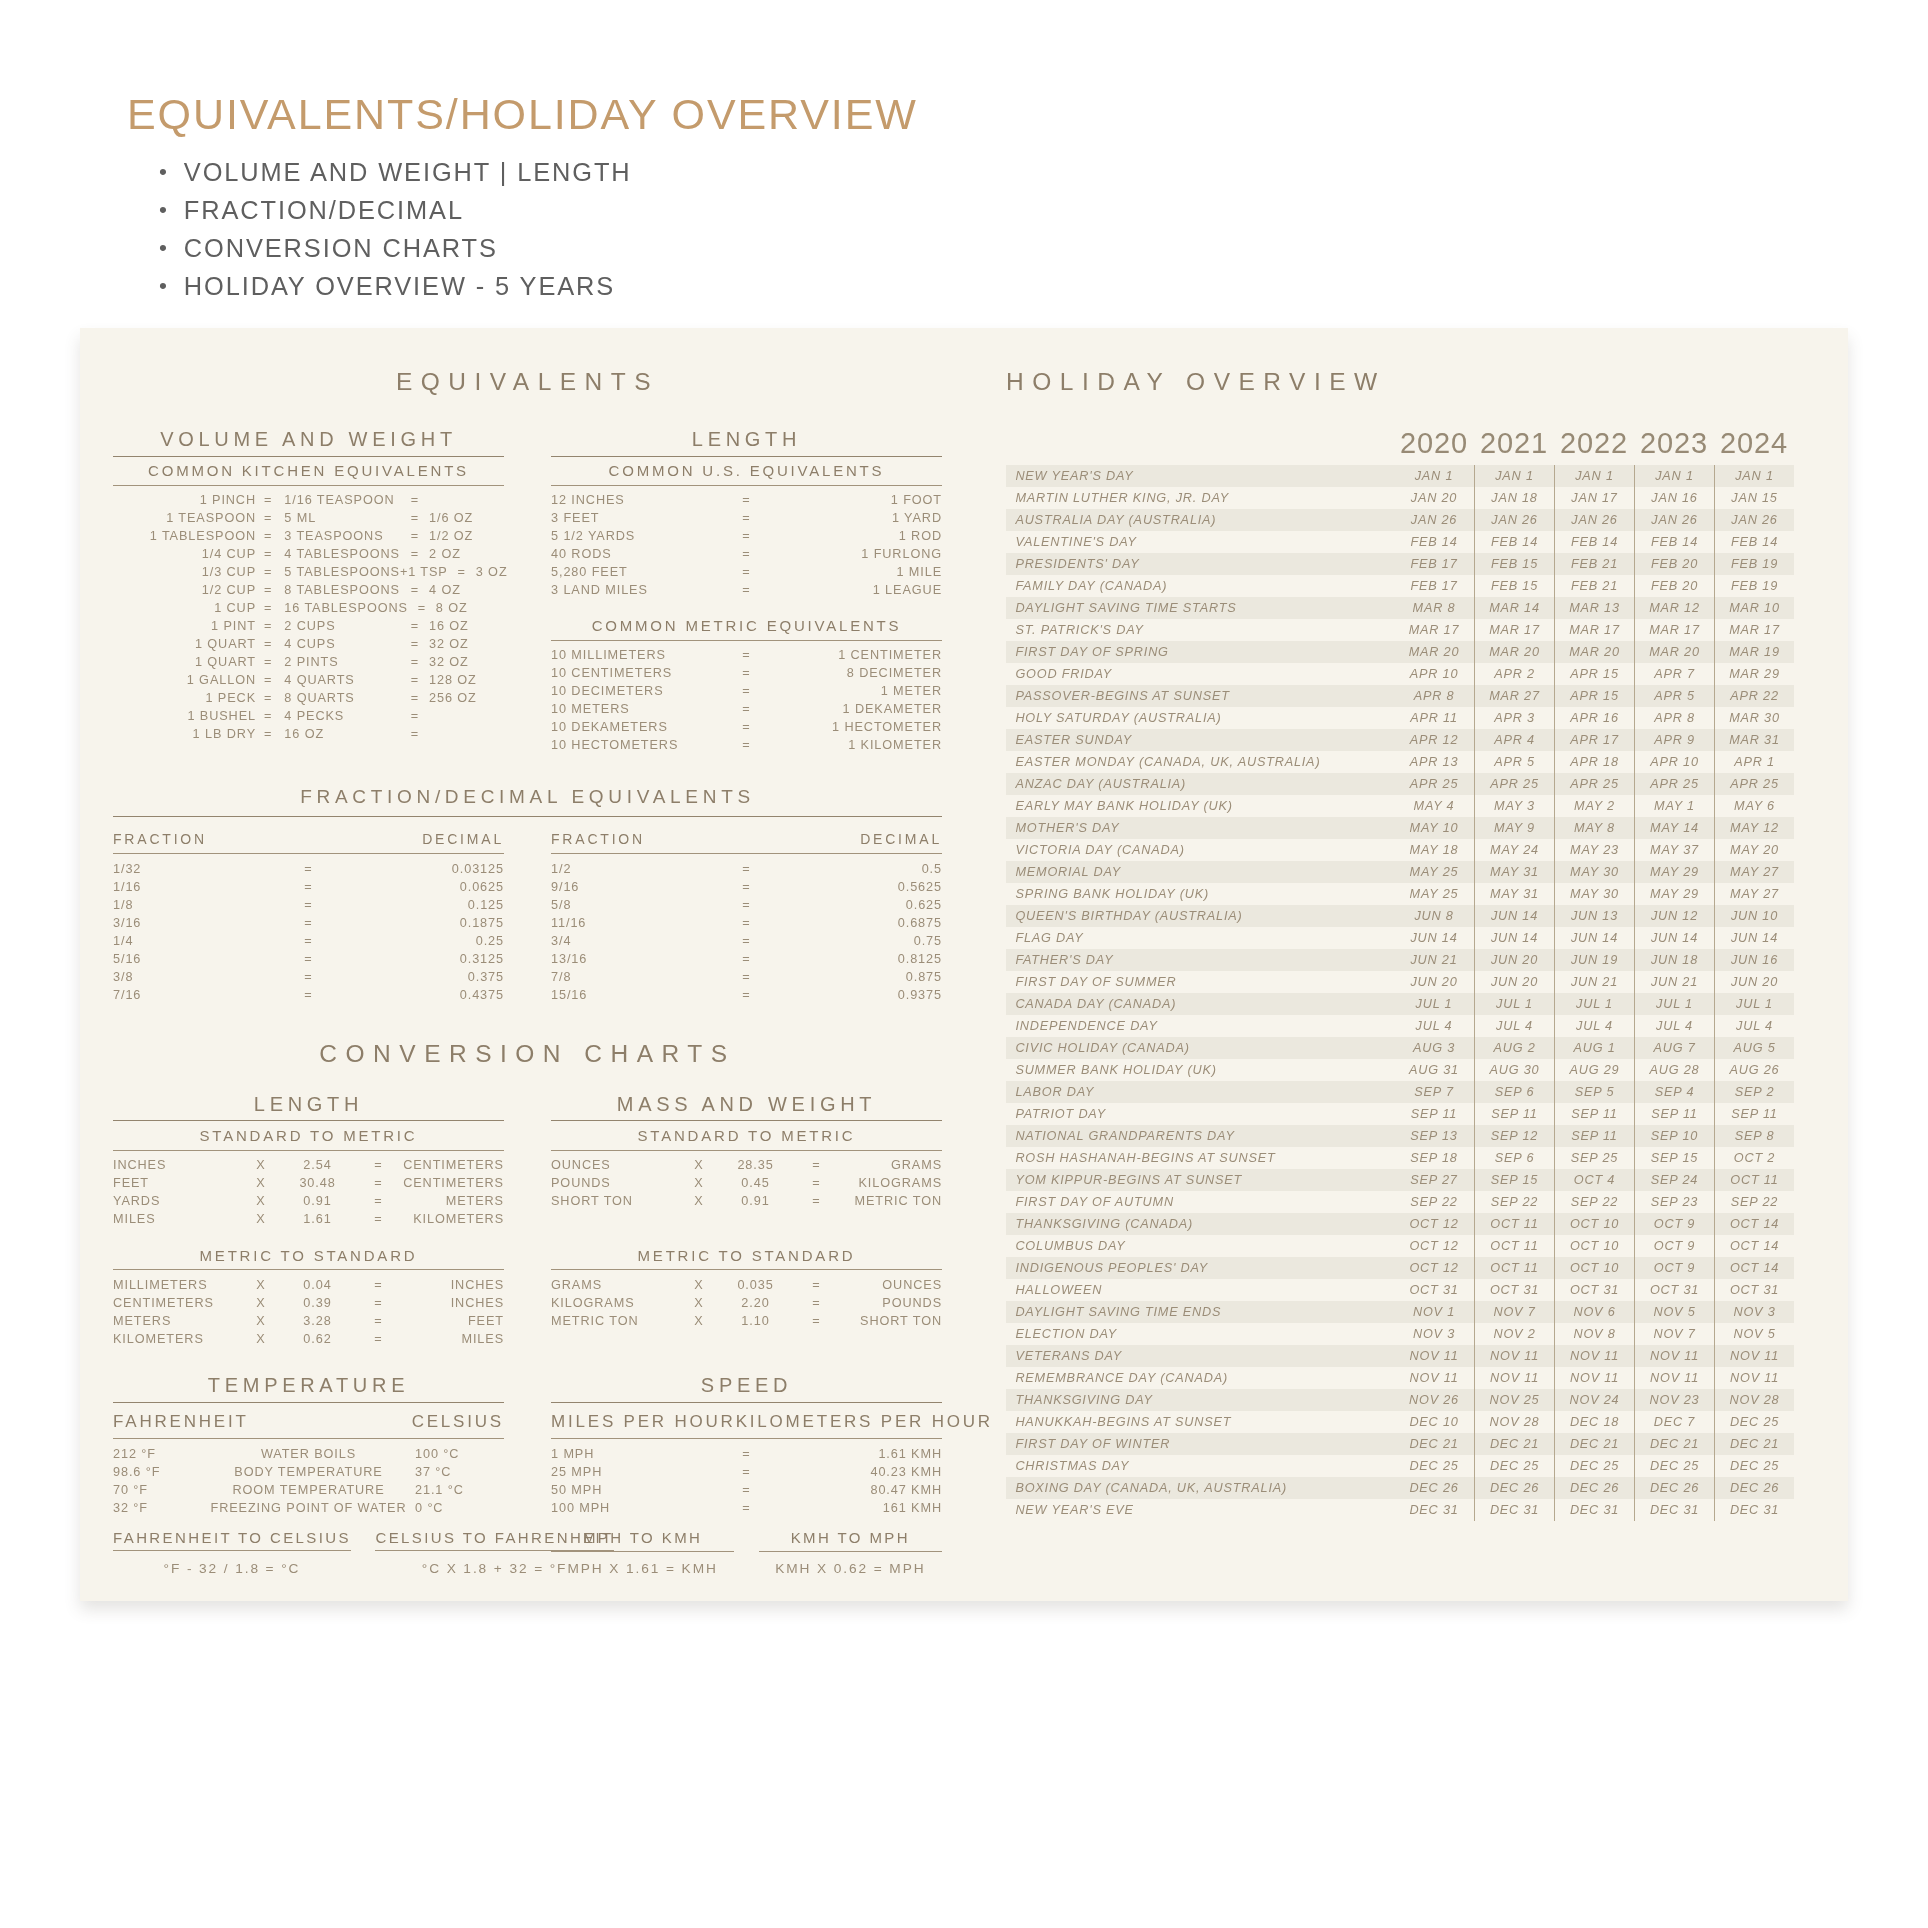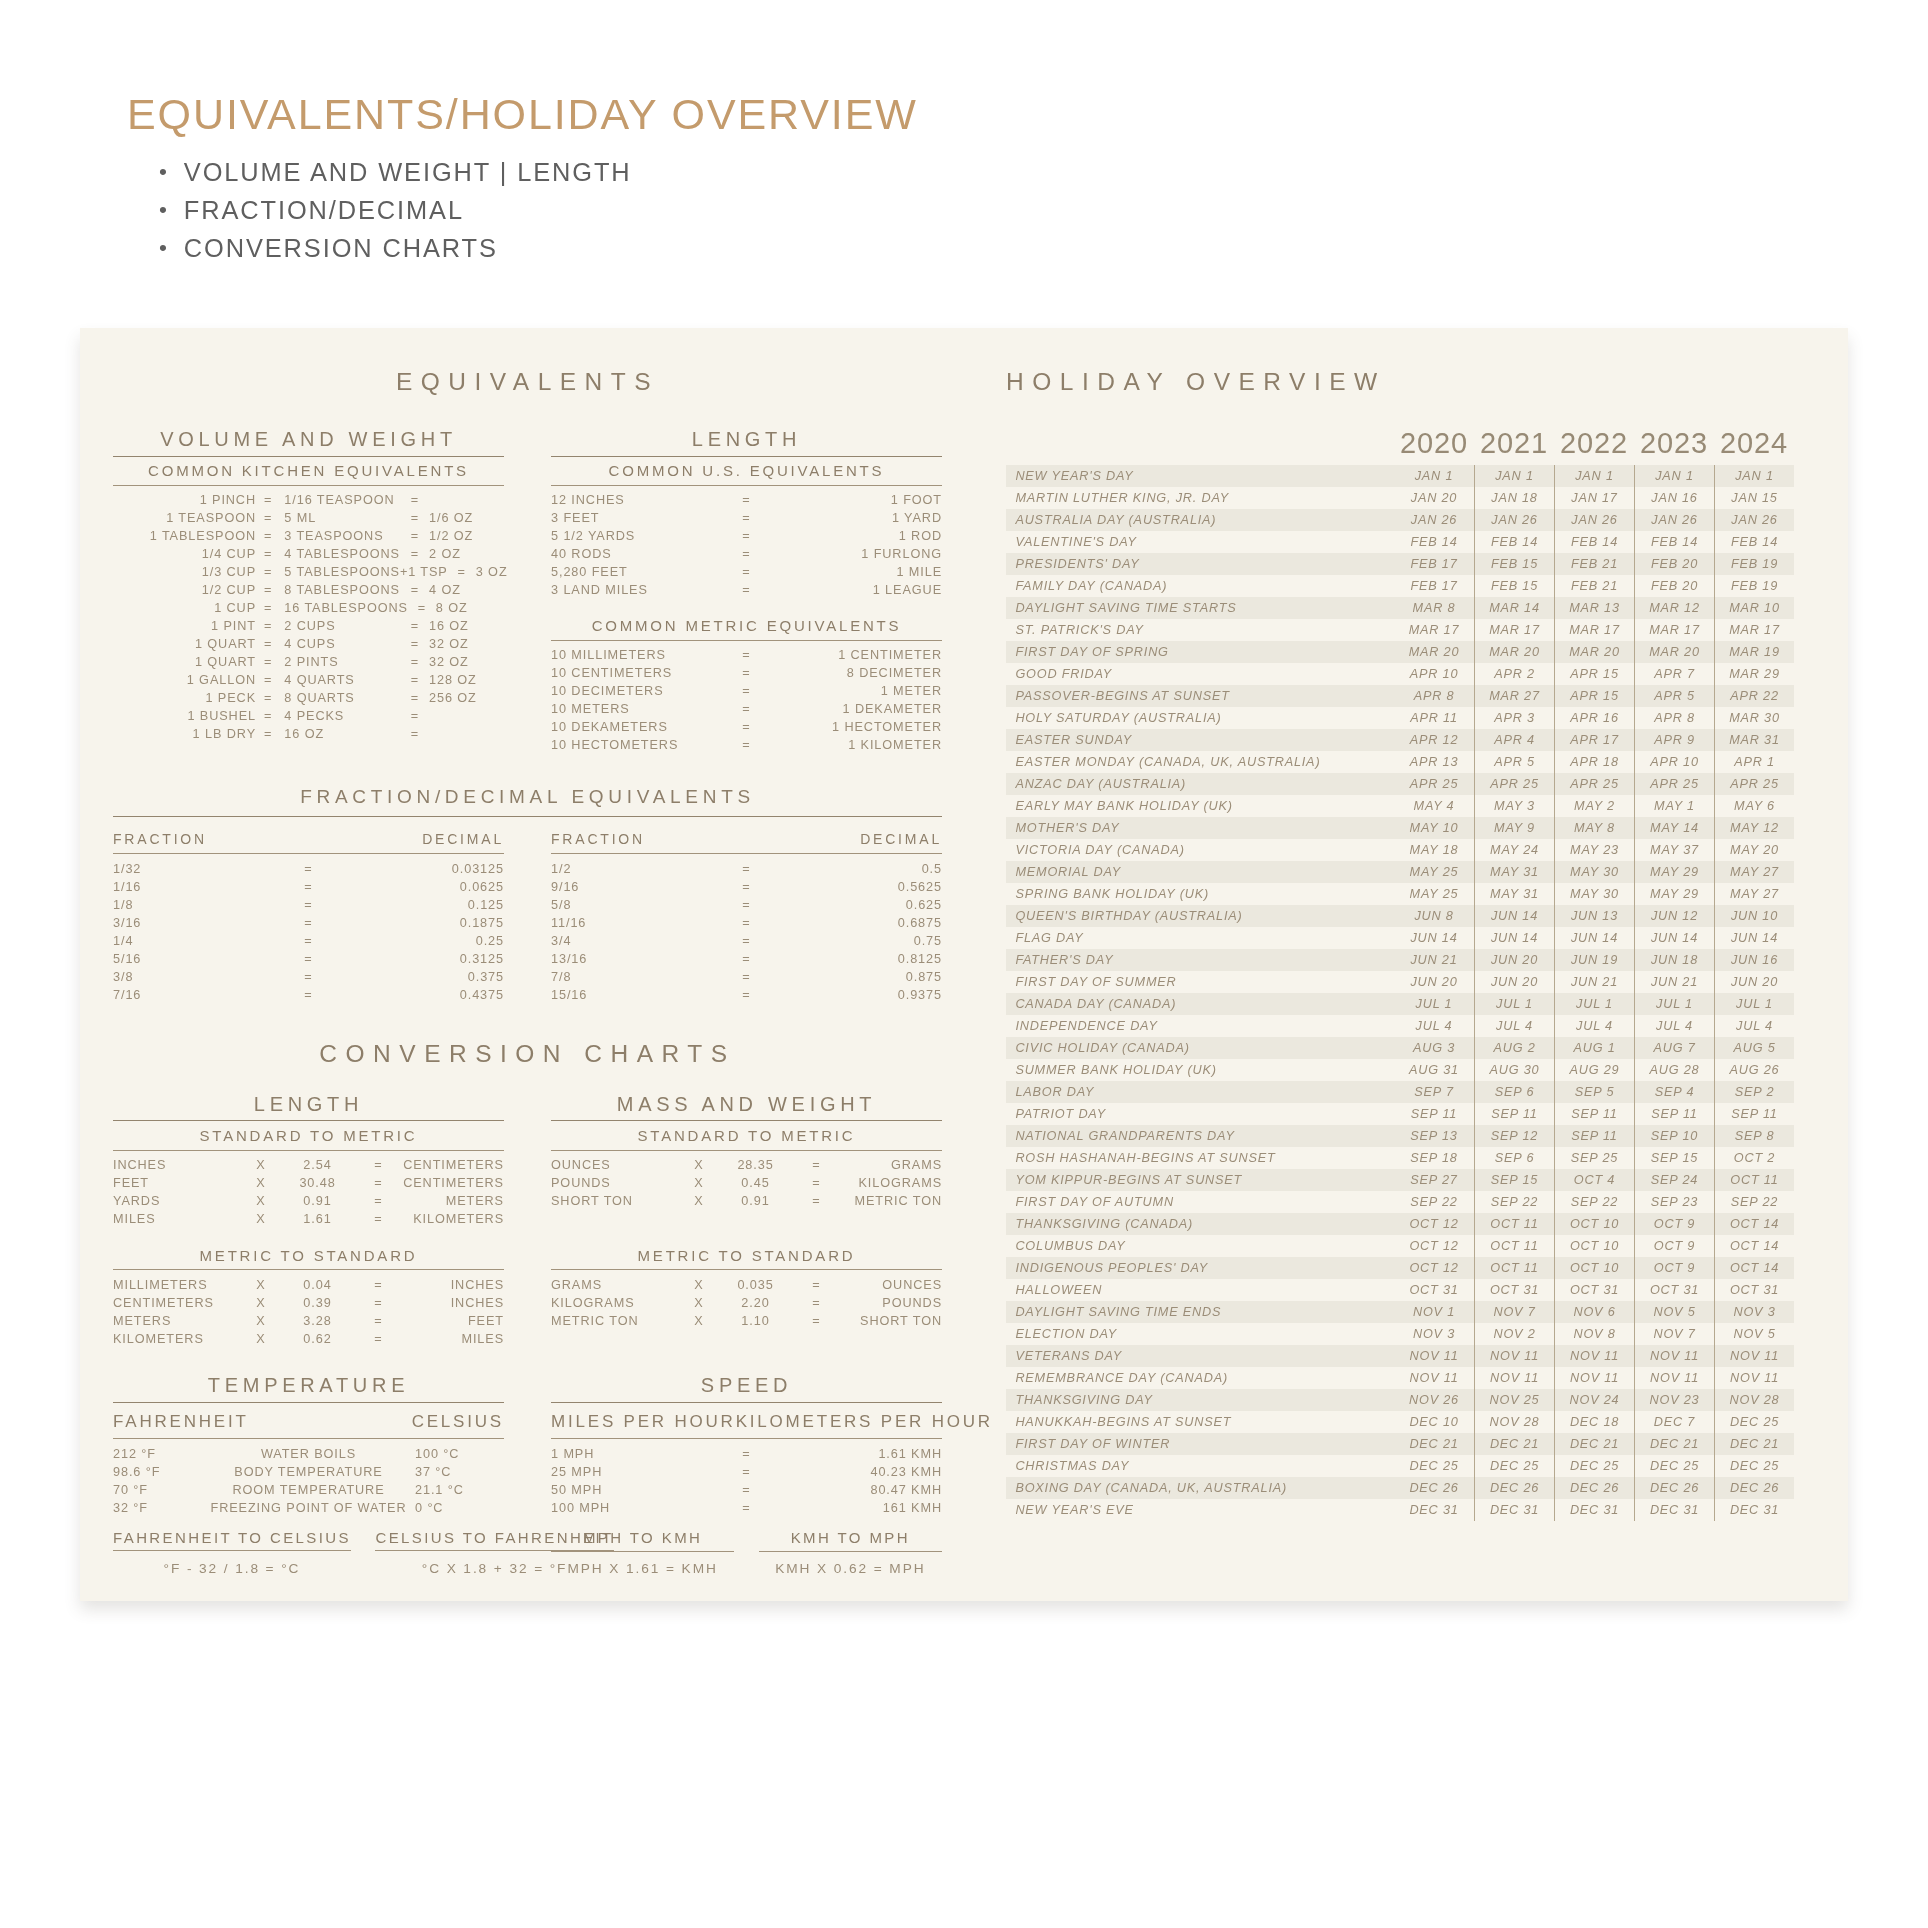--- a/index.html
+++ b/index.html
@@ -111,20 +111,21 @@
 </style>
 </head>
 <body>
 
 <header class="page-header">
   <h1 class="page-title">EQUIVALENTS/HOLIDAY OVERVIEW</h1>
   <ul class="feature-list">
     <li>VOLUME AND WEIGHT | LENGTH</li>
     <li>FRACTION/DECIMAL</li>
     <li>CONVERSION CHARTS</li>
+    <li>HOLIDAY OVERVIEW - 5 YEARS</li>
   </ul>
 </header>
 
 <main class="panel">
 
   <section class="pane pane-left">
     <h2 class="pane-title">EQUIVALENTS</h2>
 
     <div class="cols mt40">
       <div class="col">

